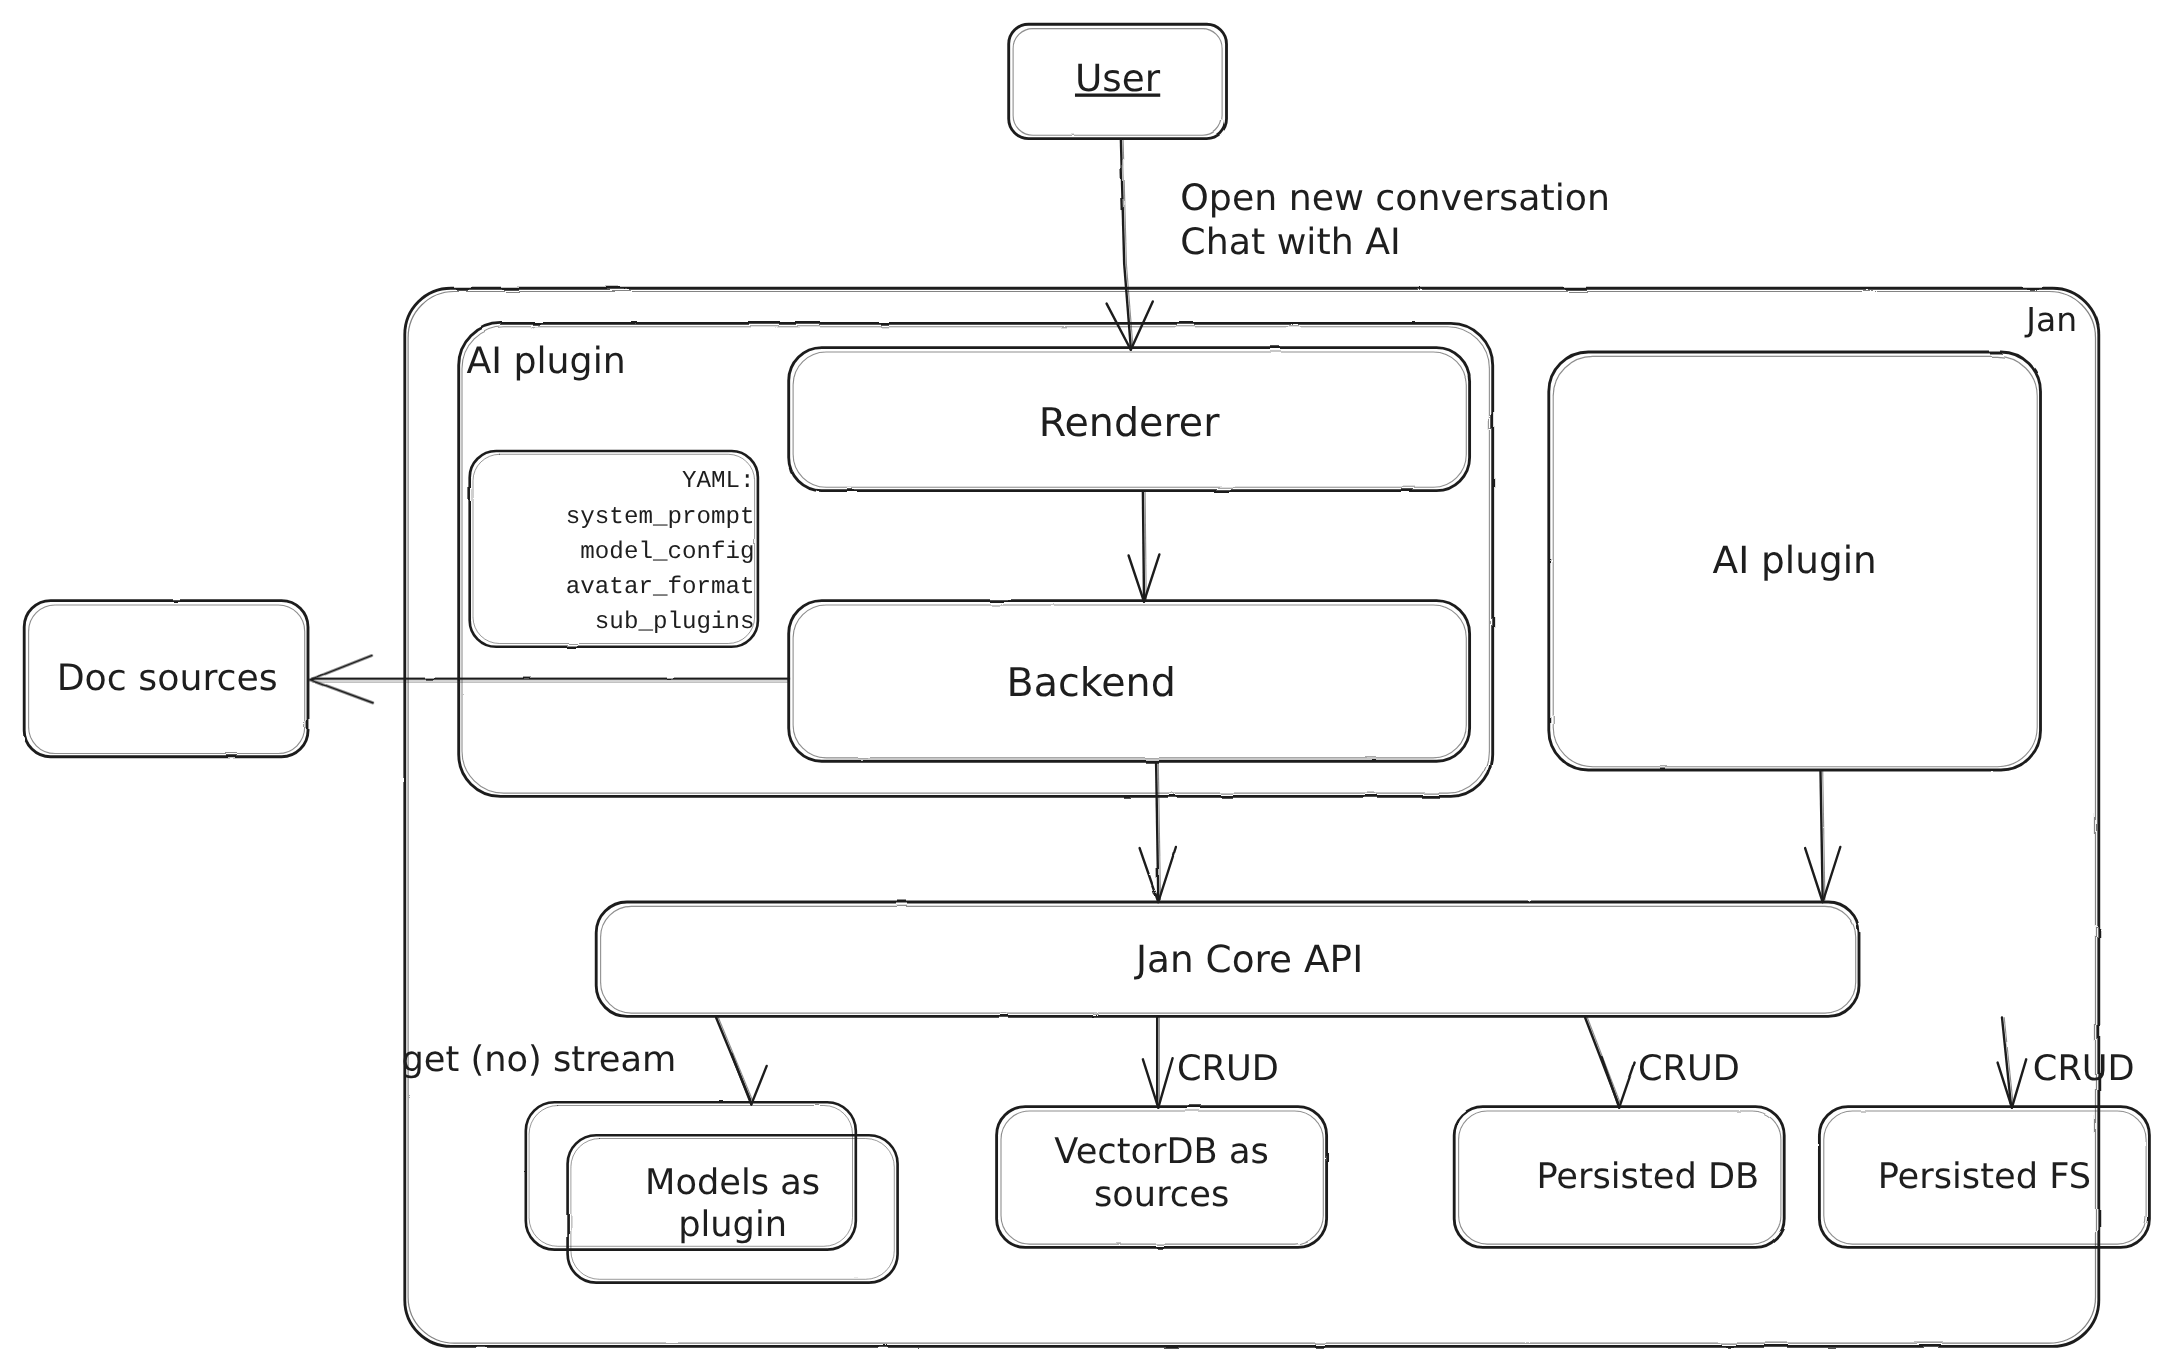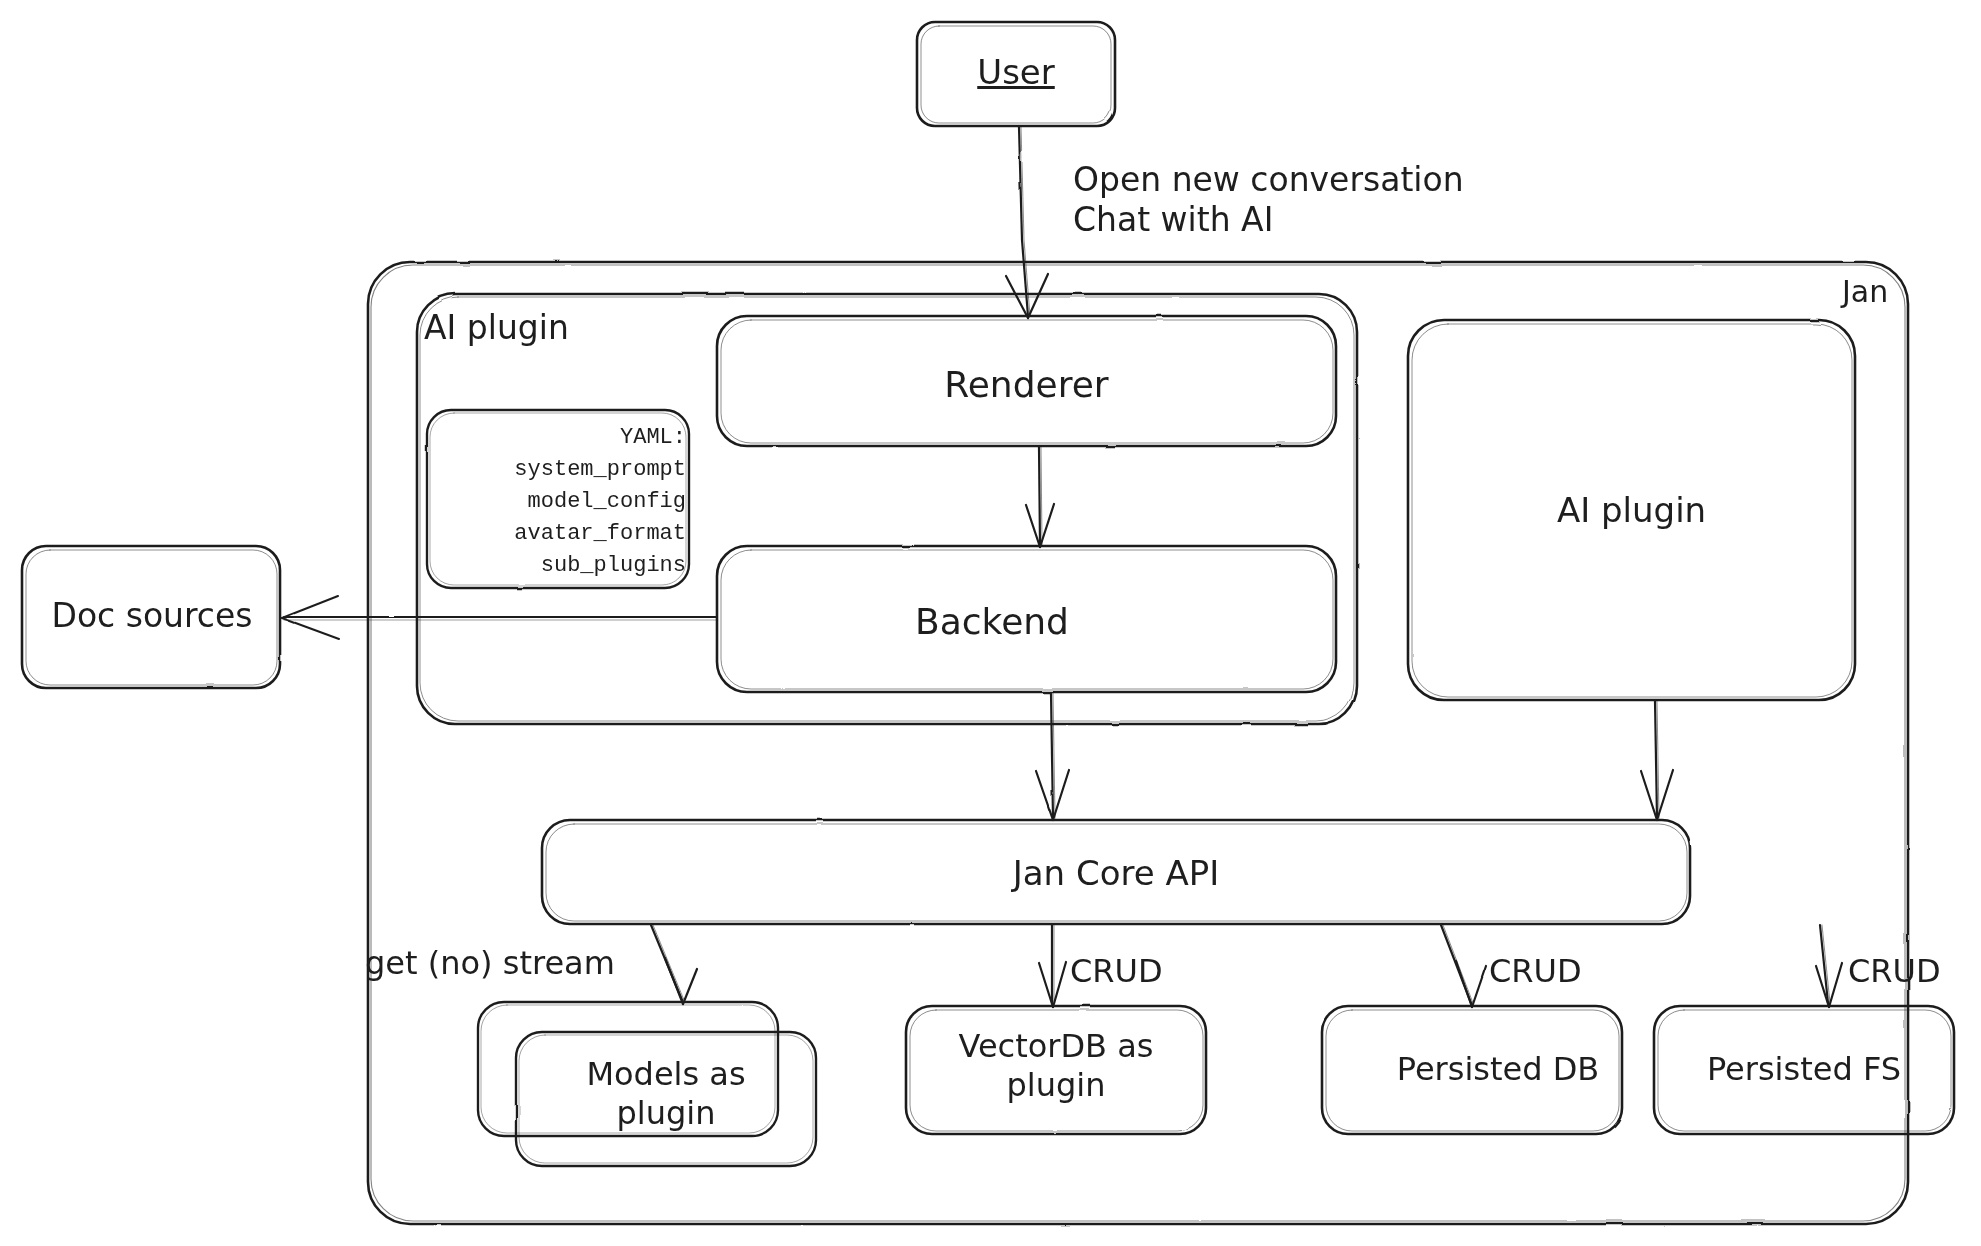--- a/index.html
+++ b/index.html
@@ -186,27 +186,27 @@
   <div class="yaml-label" style="left:446px; top:422px; width:240px; font-size:22px;">YAML:
 system_prompt
 model_config
 avatar_format
 sub_plugins</div>
 
   <div class="node-label" style="left:1408px; top:490px; width:447px; font-size:34px;">AI plugin</div>
 
   <div class="node-label" style="left:22px; top:596px; width:260px; font-size:33px;">Doc sources</div>
 
-  <div class="node-label" style="left:542px; top:853px; width:1148px; font-size:34px;">Jan Core API</div>
+  <div class="node-label" style="left:542px; top:853px; width:1148px; font-size:34px;padding-left:20px;">Jan Core API</div>
 
   <div class="node-label" style="left:516px; top:1055px; width:300px; font-size:32px;">Models as
 plugin</div>
 
   <div class="node-label" style="left:906px; top:1027px; width:300px; font-size:32px;">VectorDB as
-plugin</div>
+sources</div>
 
   <div class="node-label" style="left:1322px; top:1050px; width:352px; font-size:32px;">Persisted DB</div>
 
   <div class="node-label" style="left:1654px; top:1050px; width:300px; font-size:32px;">Persisted FS</div>
 
   <div class="edge-label" style="left:1044px; top:160px; font-size:33px;margin-left:29px;">Open new conversation
 Chat with AI</div>
 
   <div class="edge-label" style="left:365px; top:944px; font-size:32px;">get (no) stream</div>
 

